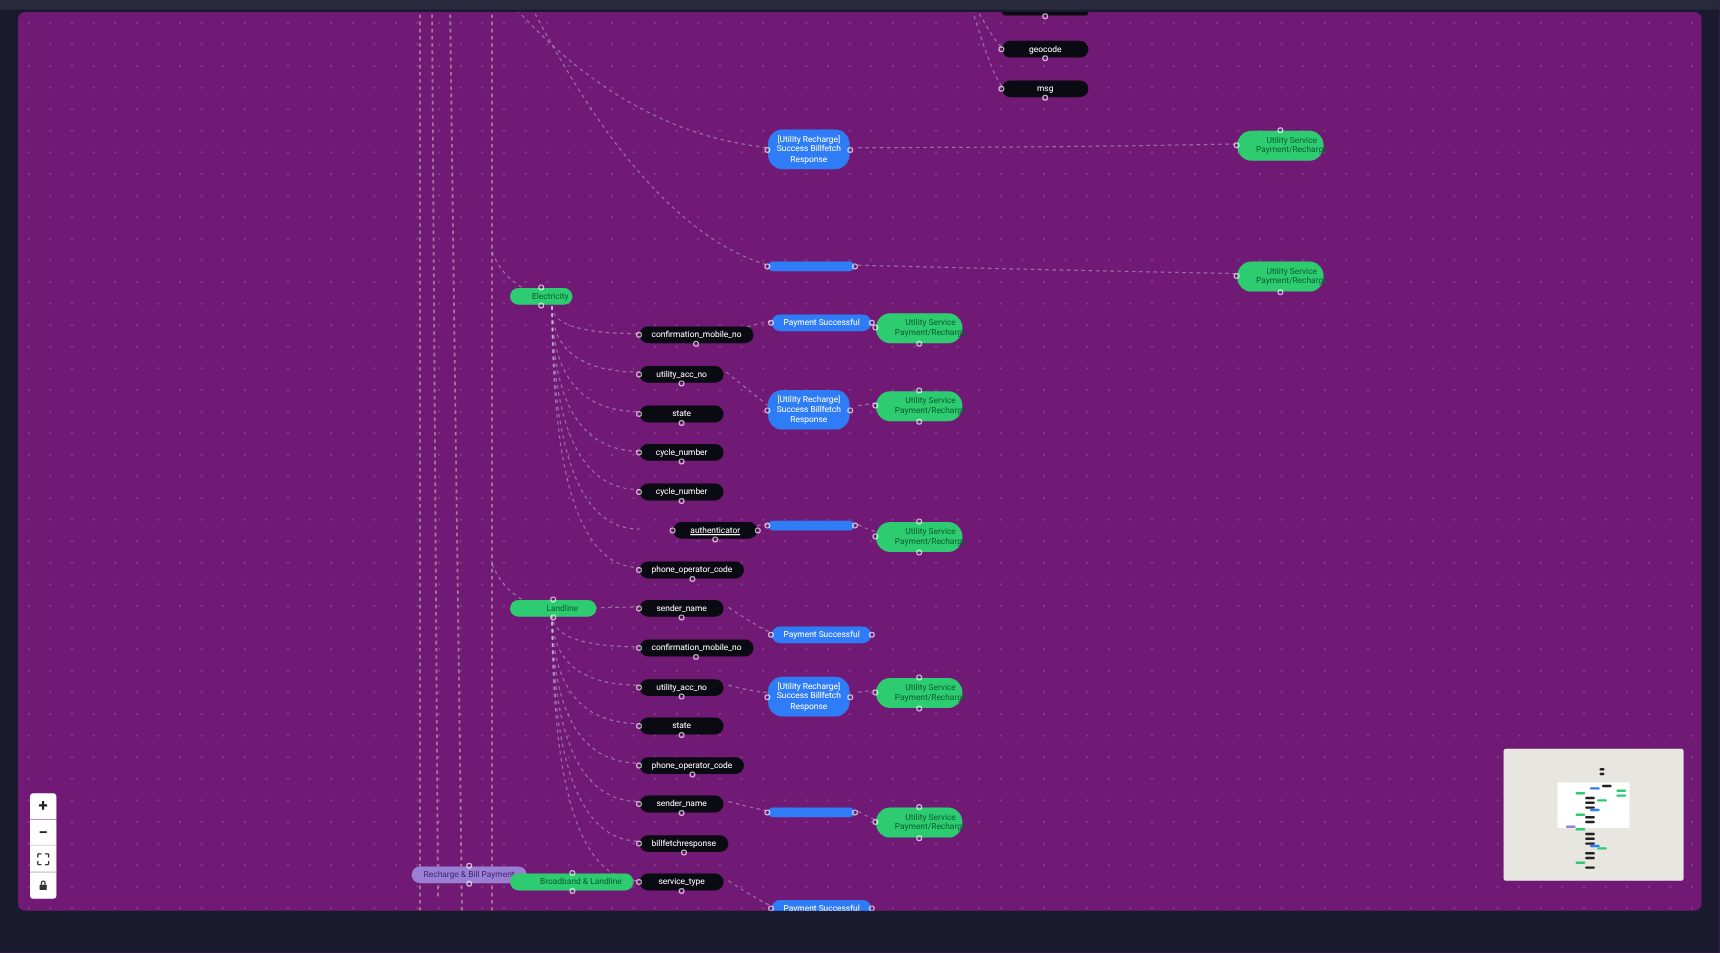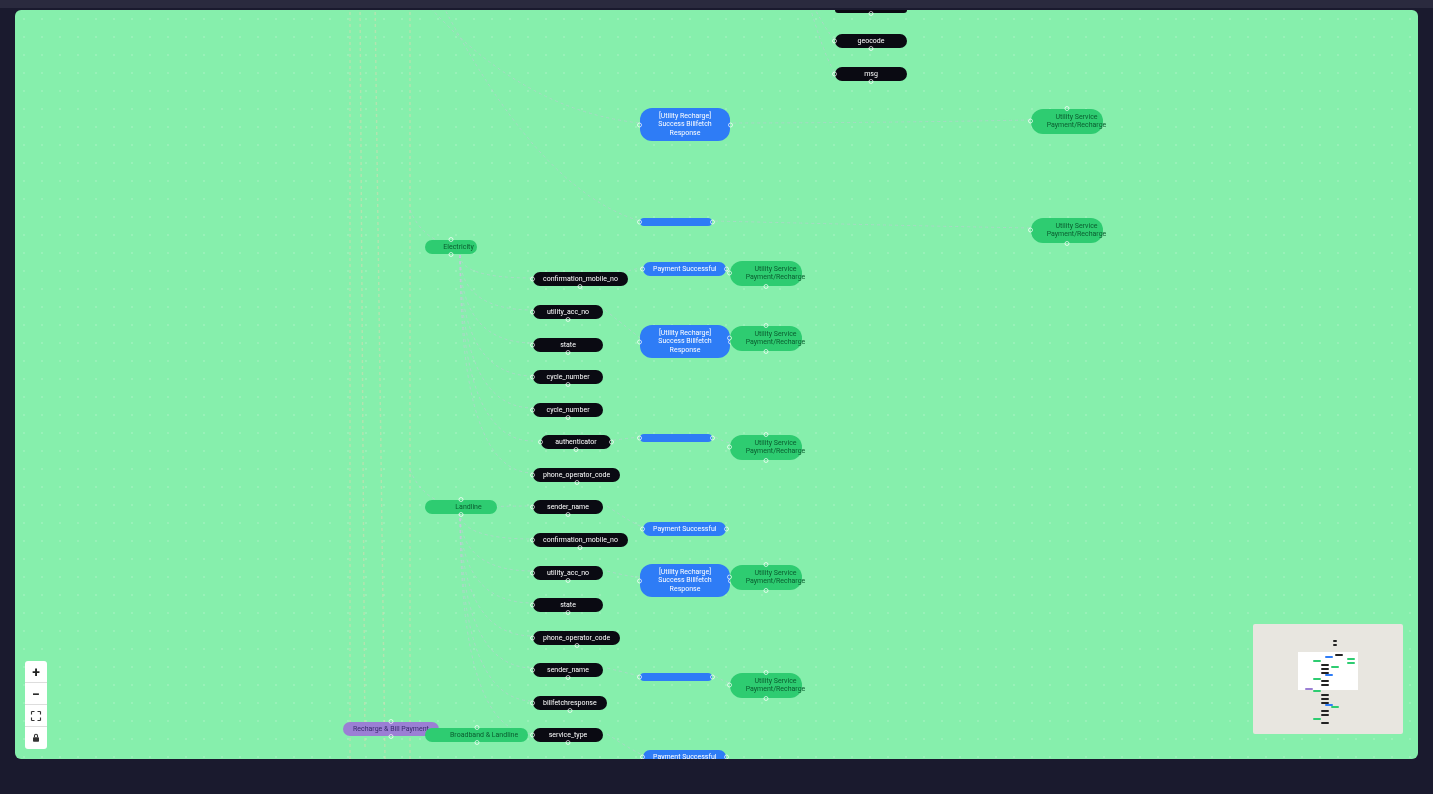--- a/index.html
+++ b/index.html
@@ -14,21 +14,21 @@
   .top-bar {
     position: absolute;
     top: 0; left: 0; right: 0;
     height: 8px;
     background: #2a2a3e;
     z-index: 10;
   }
   .canvas-wrapper {
     position: absolute;
     top: 10px; left: 15px; right: 15px; bottom: 35px;
-    background: #86efac;
+    background: #701a75;
     border-radius: 6px;
     overflow: hidden;
   }
   .canvas {
     position: absolute;
     top: 0; left: 0; right: 0; bottom: 0;
     background-image: radial-gradient(circle, rgba(255,255,255,0.15) 1px, transparent 1px);
     background-size: 18px 18px;
   }
   .node {
@@ -38,21 +38,21 @@
     color: #fff;
     display: flex;
     align-items: center;
     justify-content: center;
     text-align: center;
     padding: 3px 10px;
     line-height: 1.2;
     white-space: nowrap;
     cursor: pointer;
   }
-  .node.multiline { white-space: normal; width: 90px; padding: 4px 6px; }
+  .node.multiline { white-space: normal; width: 68px; padding: 4px 6px; }
   .node.black { background: #0a0a12; min-width: 70px; }
   .node.blue { background: #2e7cf6; }
   .node.green { background: #2ecc71; color: #0d3; }
   .node.green { color: #0a5c2f; padding-left: 25px; }
   .node.purple { background: #9b7fd4; color: #3a2a6e; }
   .port {
     position: absolute;
     width: 5px; height: 5px;
     border: 1px solid rgba(255,255,255,0.7);
     border-radius: 50%;
@@ -264,21 +264,21 @@
     <div class="node black" style="left:518px; top:360px;">
       <span>cycle_number</span>
       <span class="port left"></span>
         <span class="port bottom"></span>
     </div>
     <div class="node black" style="left:518px; top:393px;">
       <span>cycle_number</span>
       <span class="port left"></span>
         <span class="port bottom"></span>
     </div>
-    <div class="node black" style="left:526px; top:425px;">
+    <div class="node black" style="left:546px; top:425px;text-decoration:underline;">
       <span>authenticator</span>
       <span class="port left"></span>
         <span class="port right"></span>
         <span class="port bottom"></span>
     </div>
     <div class="node black" style="left:518px; top:458px;">
       <span>phone_operator_code</span>
       <span class="port left"></span>
         <span class="port bottom"></span>
     </div>

